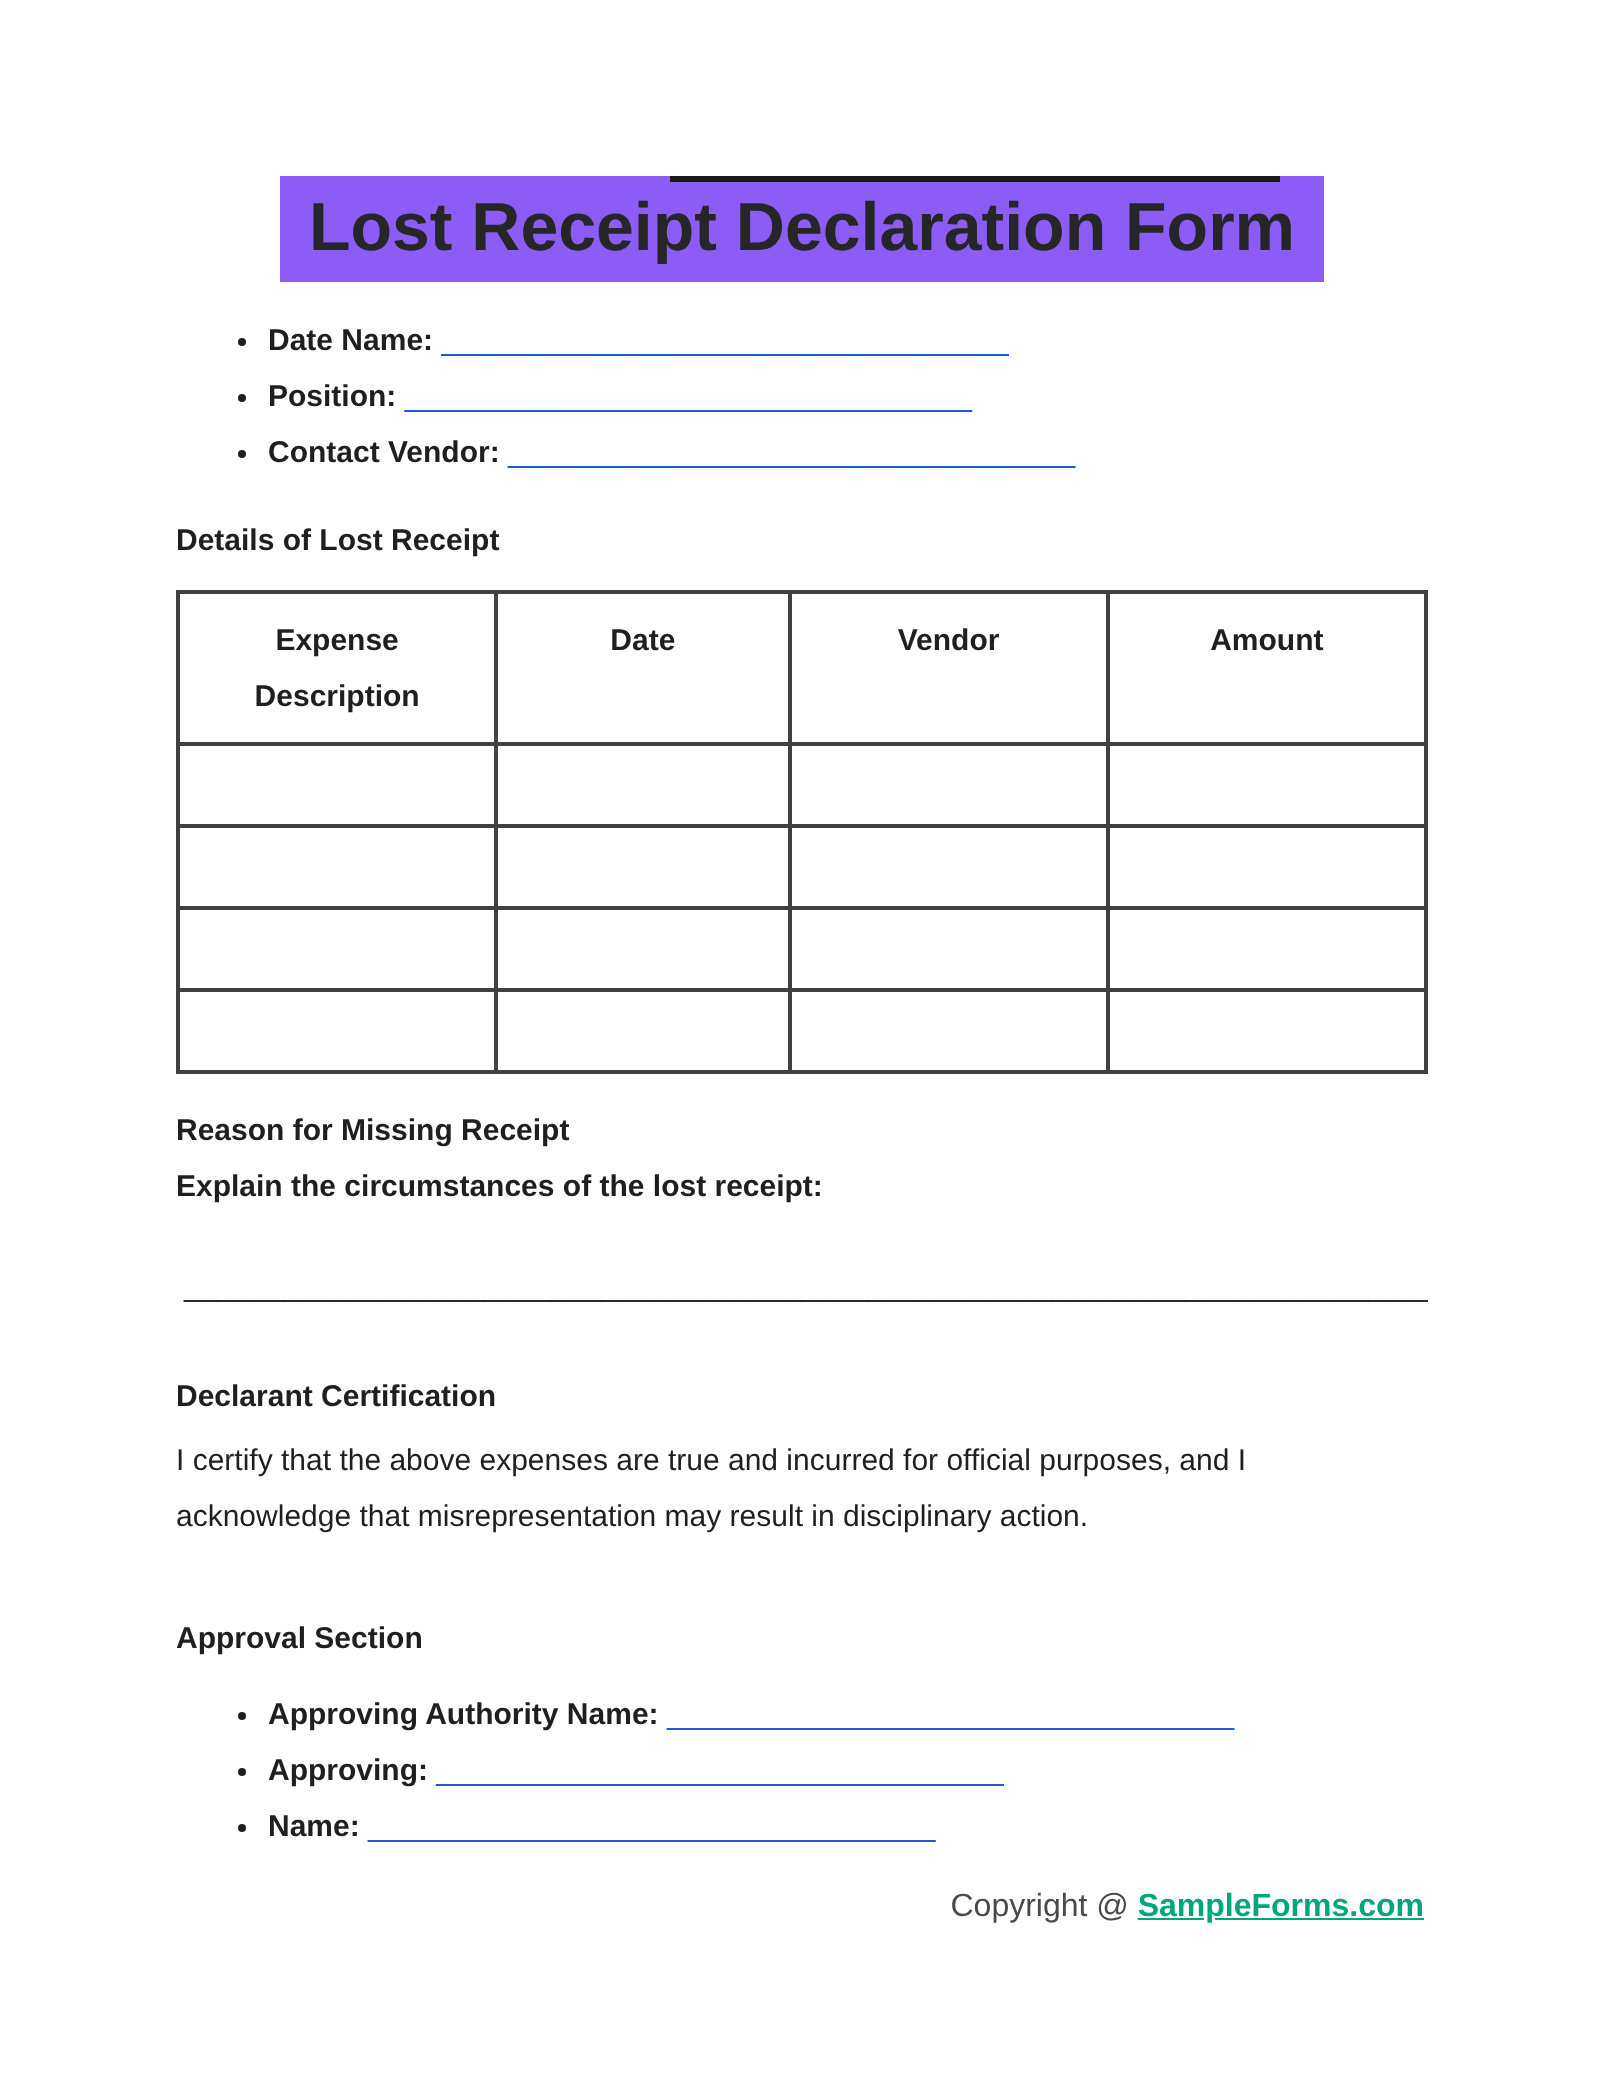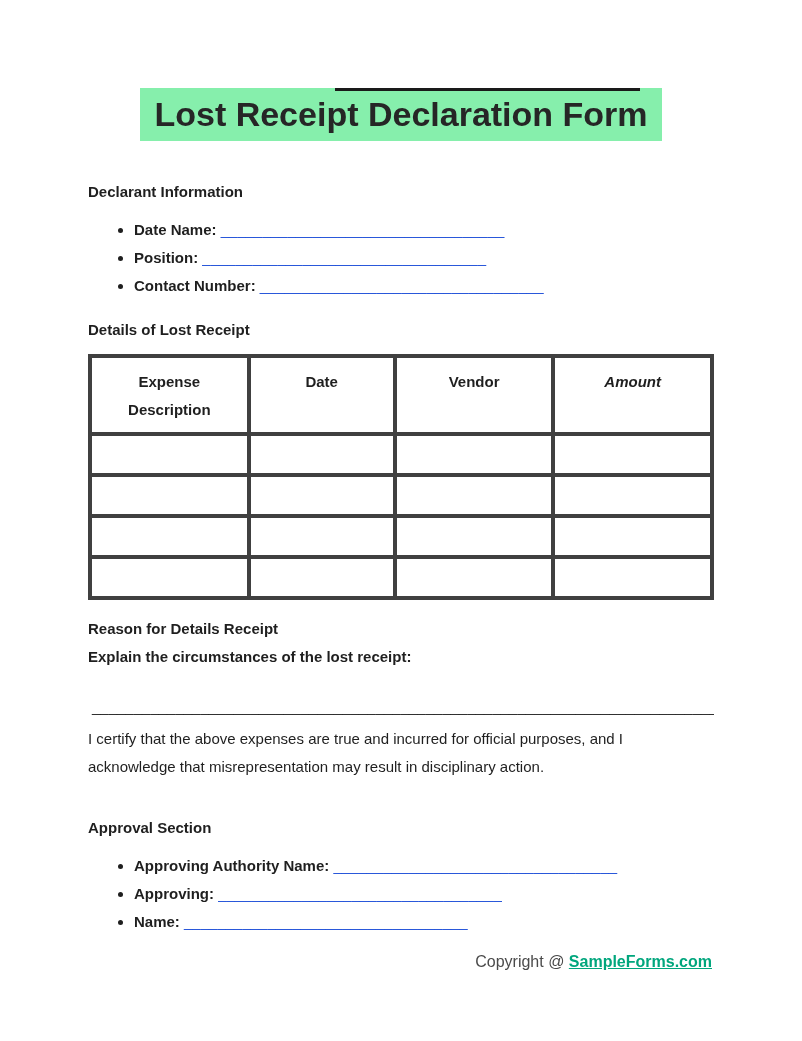--- a/index.html
+++ b/index.html
@@ -58,36 +58,36 @@
   .blank { font-weight: normal; color: #1d4ed8; white-space: nowrap; }
 
   table.receipt-table {
     margin-top: 16px;
     width: 100%;
     border-collapse: collapse;
     table-layout: fixed;
   }
   table.receipt-table th,
   table.receipt-table td {
-    border: 4px solid #404040;
+    border: 2px solid #404040;
   }
   table.receipt-table th {
     font-size: 15px;
     font-weight: bold;
     text-align: center;
     vertical-align: top;
     padding: 10px 6px 8px 6px;
     height: 73px;
     line-height: 28px;
   }
   table.receipt-table td { height: 41px; }
   .col-1 { width: 25.5%; }
   .col-2 { width: 23.5%; }
   .col-3 { width: 25.5%; }
-  .col-4 { width: 25.5%; font-style: italic; }
+  .col-4 { width: 25.5%; }
 
   .prompt-line {
     font-size: 15px;
     font-weight: bold;
     line-height: 27px;
     margin: 6px 0 0 0;
   }
   .write-line {
     margin-top: 28px;
     padding-left: 4px;
@@ -119,36 +119,35 @@
 </style>
 </head>
 <body>
 
 <div class="page">
   <div class="top-bar" style="background: rgb(26, 26, 26);"></div>
 
   <div class="content">
 
     <div class="title-wrap">
-      <span class="title" style="background: #86efac;">Lost Receipt Declaration Form</span>
+      <span class="title" style="background: #8b5cf6;">Lost Receipt Declaration Form</span>
     </div>
 
-    <p class="section-heading h-declarant">Declarant Information</p>
 
     <ul class="field-list">
       <li>
         <span class="field-label">Date Name:</span>
         <span class="blank">__________________________________</span>
       </li>
       <li>
         <span class="field-label">Position:</span>
         <span class="blank">__________________________________</span>
       </li>
       <li>
-        <span class="field-label">Contact Number:</span>
+        <span class="field-label">Contact Vendor:</span>
         <span class="blank">__________________________________</span>
       </li>
     </ul>
 
     <p class="section-heading h-details">Details of Lost Receipt</p>
 
     <table class="receipt-table">
       <thead>
         <tr>
           <th class="col-1">Expense Description</th>
@@ -178,24 +177,25 @@
         </tr>
         <tr>
           <td></td>
           <td></td>
           <td></td>
           <td></td>
         </tr>
       </tbody>
     </table>
 
-    <p class="section-heading h-reason">Reason for Details Receipt</p>
+    <p class="section-heading h-reason">Reason for Missing Receipt</p>
     <p class="prompt-line">Explain the circumstances of the lost receipt:</p>
     <div class="write-line">______________________________________________________________________________</div>
 
+    <p class="section-heading h-cert">Declarant Certification</p>
     <p class="cert-text">I certify that the above expenses are true and incurred for official purposes, and I acknowledge that misrepresentation may result in disciplinary action.</p>
 
     <p class="section-heading h-approval">Approval Section</p>
 
     <ul class="field-list">
       <li>
         <span class="field-label">Approving Authority Name:</span>
         <span class="blank">__________________________________</span>
       </li>
       <li>

